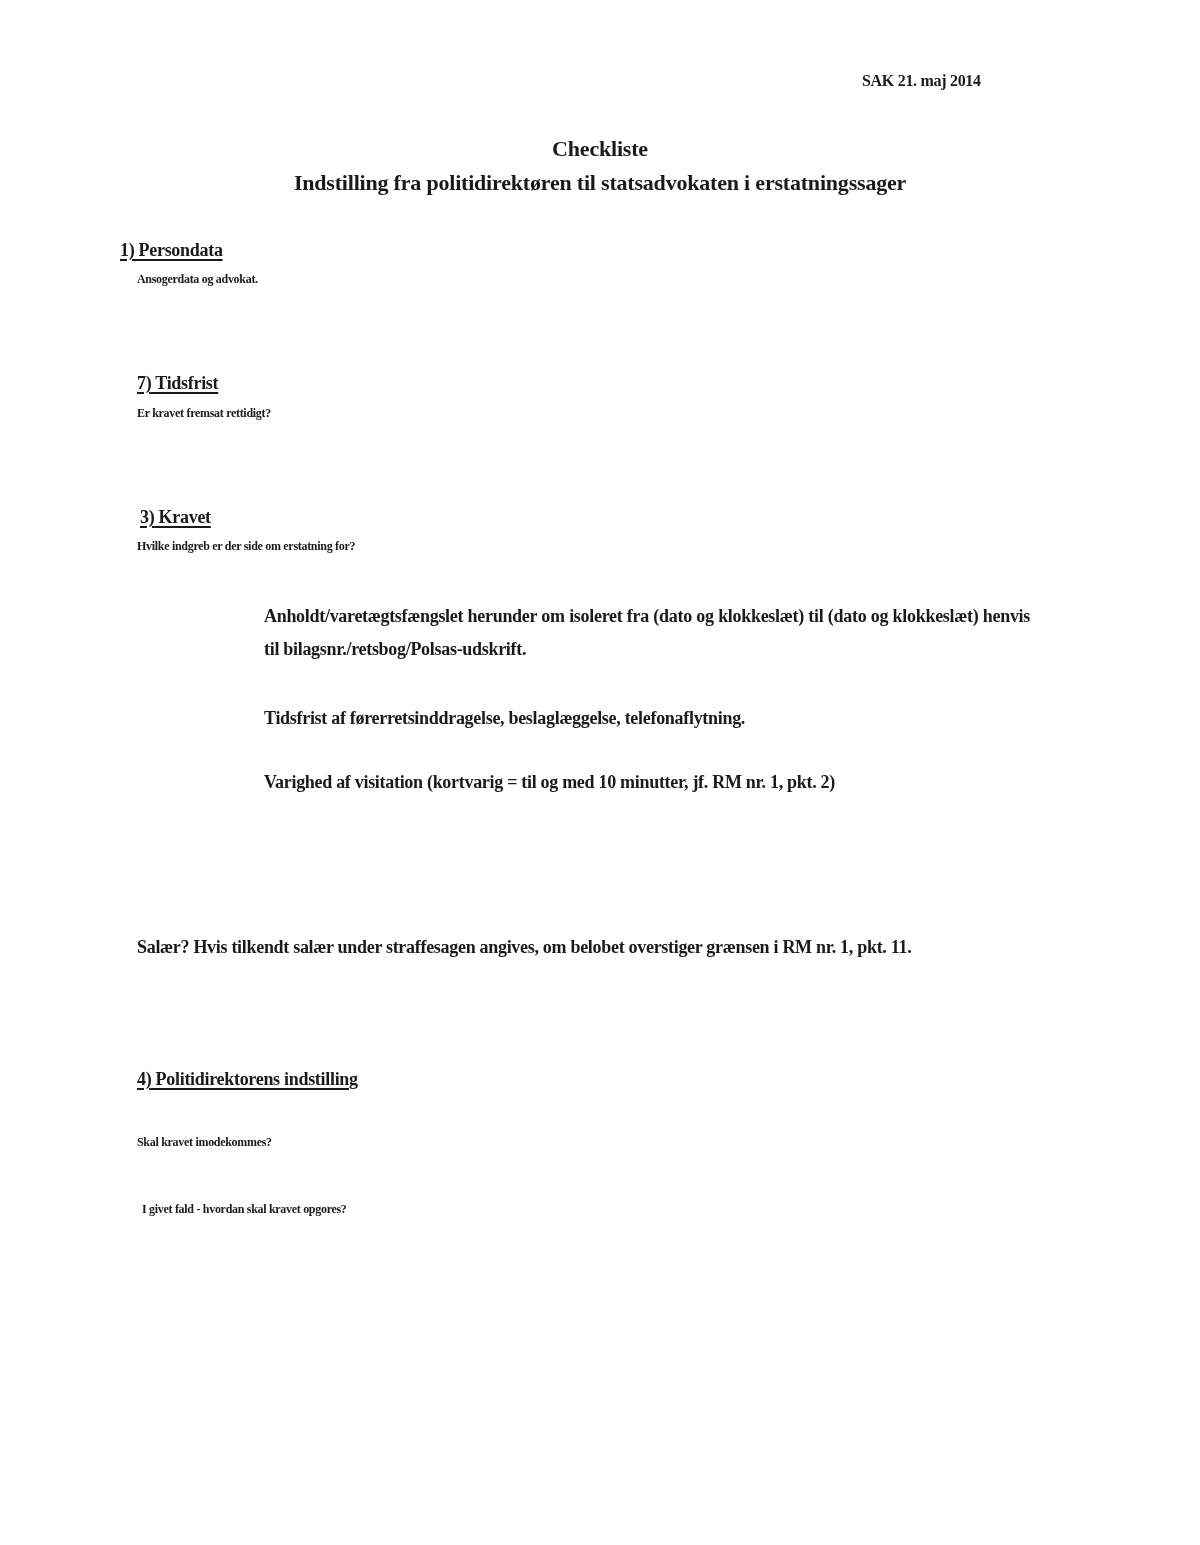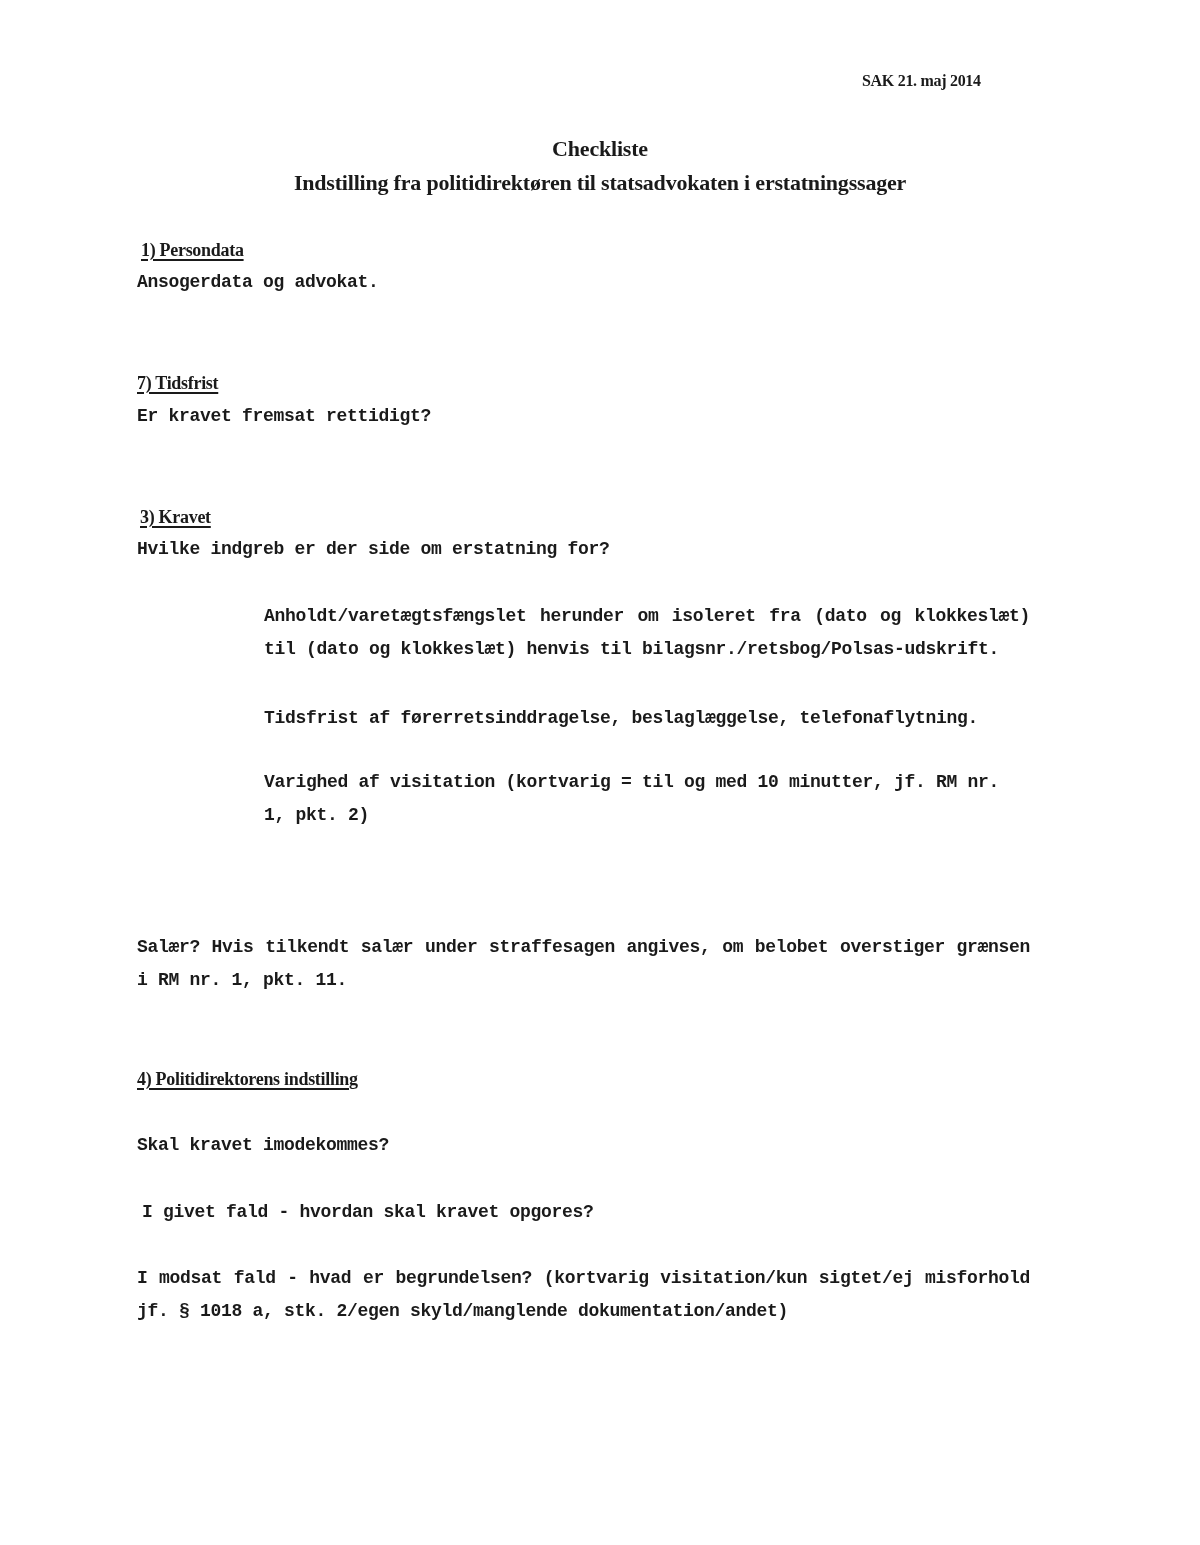--- a/index.html
+++ b/index.html
@@ -36,57 +36,54 @@
     .title1 { top: 136px; }
     .title2 { top: 170px; }
     .heading {
       font-size: 18px;
       text-decoration: underline;
       text-underline-offset: 3px;
       text-decoration-thickness: 1.5px;
       letter-spacing: -0.3px;
     }
     .text {
-      font-size: 18px;
+      font-size: 12px;
       letter-spacing: -0.3px;
-      font-family: Liberation Mono, monospace;
     }
     .block {
       position: absolute;
       font-size: 18px;
       line-height: 33px;
       letter-spacing: -0.3px;
       white-space: normal;
-      font-family: Liberation Mono, monospace;
     }
     .justify { text-align: justify; text-align-last: left; }
   </style>
 </head>
 <body>
 
 <div class="page">
 
   <div class="abs date">SAK 21. maj 2014</div>
 
   <div class="abs title title1">Checkliste</div>
   <div class="abs title title2">Indstilling fra politidirektøren til statsadvokaten i erstatningssager</div>
 
-  <div class="abs heading" style="left:141px; top:240px;">1) Persondata</div>
+  <div class="abs heading" style="left:120px; top:240px;">1) Persondata</div>
   <div class="abs text" style="left:137px; top:272px;">Ansogerdata og advokat.</div>
 
   <div class="abs heading" style="left:137px; top:373px;">7) Tidsfrist</div>
   <div class="abs text" style="left:137px; top:406px;">Er kravet fremsat rettidigt?</div>
 
   <div class="abs heading" style="left:140px; top:507px;">3) Kravet</div>
   <div class="abs text" style="left:137px; top:539px;">Hvilke indgreb er der side om erstatning for?</div>
 
   <div class="block justify" style="left:264px; top:600px; width:766px;">Anholdt/varetægtsfængslet herunder om isoleret fra (dato og klokkeslæt) til (dato og klokkeslæt) henvis til bilagsnr./retsbog/Polsas-udskrift.</div>
   <div class="block" style="left:264px; top:702px; width:766px;">Tidsfrist af førerretsinddragelse, beslaglæggelse, telefonaflytning.</div>
   <div class="block" style="left:264px; top:766px; width:766px;">Varighed af visitation (kortvarig = til og med 10 minutter, jf. RM nr. 1, pkt. 2)</div>
 
   <div class="block justify" style="left:137px; top:931px; width:893px;">Salær? Hvis tilkendt salær under straffesagen angives, om belobet overstiger grænsen i RM nr. 1, pkt. 11.</div>
 
   <div class="abs heading" style="left:137px; top:1069px;">4) Politidirektorens indstilling</div>
   <div class="abs text" style="left:137px; top:1135px;">Skal kravet imodekommes?</div>
   <div class="abs text" style="left:142px; top:1202px;">I givet fald - hvordan skal kravet opgores?</div>
-  <div class="block justify" style="left:137px; top:1262px; width:893px;">I modsat fald - hvad er begrundelsen? (kortvarig visitation/kun sigtet/ej misforhold jf. § 1018 a, stk. 2/egen skyld/manglende dokumentation/andet)</div>
 
 </div>
 
 </body></html>

